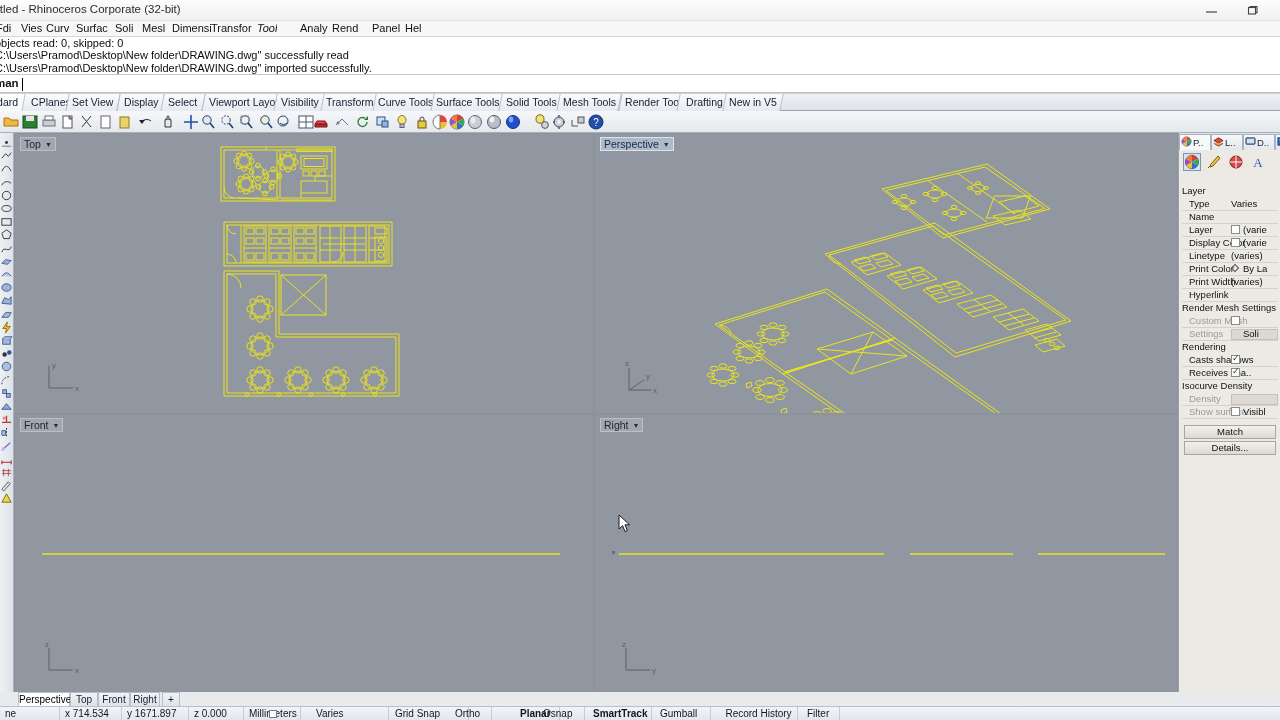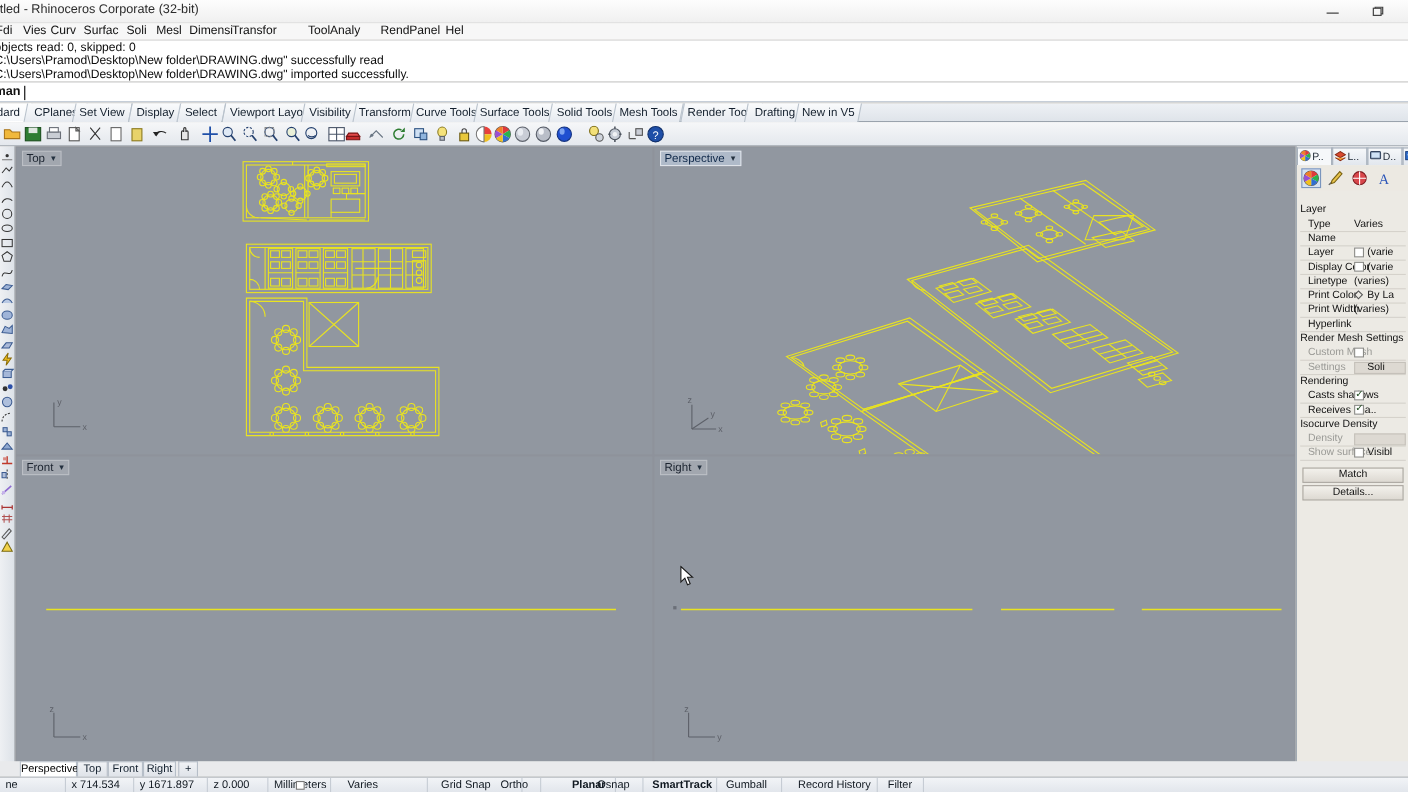--- a/index.html
+++ b/index.html
@@ -198,23 +198,23 @@
 
 <div id="menubar">
     <div class="mi" style="left: -4px;">Fdi</div>
     <div class="mi" style="left: 21px;">Vies</div>
     <div class="mi" style="left: 46px;">Curv</div>
     <div class="mi" style="left: 76px;">Surfac</div>
     <div class="mi" style="left: 115px;">Soli</div>
     <div class="mi" style="left: 142px;">Mesl</div>
     <div class="mi" style="left: 172px;">Dimensi</div>
     <div class="mi" style="left: 211px; text-align: right;">Transfor</div>
-    <div class="mi" style="left: 280px;">Tool</div>
+    <div class="mi" style="left: 257px; font-style: italic;">Tool</div>
     <div class="mi" style="left: 300px;">Analy</div>
-    <div class="mi" style="left: 346px;">Rend</div>
+    <div class="mi" style="left: 332px;">Rend</div>
     <div class="mi" style="left: 372px;">Panel</div>
     <div class="mi" style="left: 405px;">Hel</div>
   </div>
 
 <div id="cmdhist">
     <div class="ln">objects read: 0, skipped: 0</div>
     <div class="ln">C:\Users\Pramod\Desktop\New folder\DRAWING.dwg" successfully read</div>
     <div class="ln">C:\Users\Pramod\Desktop\New folder\DRAWING.dwg" imported successfully.</div>
   </div>
 
@@ -1034,21 +1034,21 @@
   </div>
 
 <div id="statusbar">
 
 <div class="sbcell" style="left: 0px; width: 60px;">ne</div>
     <div class="sbcell" style="left: 60px; width: 62px;">x 714.534</div>
     <div class="sbcell" style="left: 122px; width: 67px;">y 1671.897</div>
     <div class="sbcell" style="left: 189px; width: 55px;">z 0.000</div>
     <div class="sbcell" style="left: 244px; width: 57px;">Millimeters</div>
     <div class="sbcell" style="left: 301px; padding-left: 15px; width: 88px;">Varies</div>
-    <div class="sbcell" style="left: 390px; width: 79px; margin-left: 6px;">Grid Snap</div>
+    <div class="sbcell" style="left: 390px; width: 79px;">Grid Snap</div>
     <div class="sbcell" style="left: 450px; width: 42px;">Ortho</div>
     <div class="sbcell b" style="left: 493px; width: 45px; margin-left: 22px;">Planar</div>
     <div class="sbcell" style="left: 538px; width: 47px;">Osnap</div>
     <div class="sbcell b" style="left: 588px; width: 64px;">SmartTrack</div>
     <div class="sbcell" style="left: 655px; width: 56px;">Gumball</div>
     <div class="sbcell" style="left: 715px; width: 83px; text-align: center;">Record History</div>
     <div class="sbcell" style="left: 802px; width: 38px;">Filter</div>
     <div id="varies-box"></div>
   </div>
 

